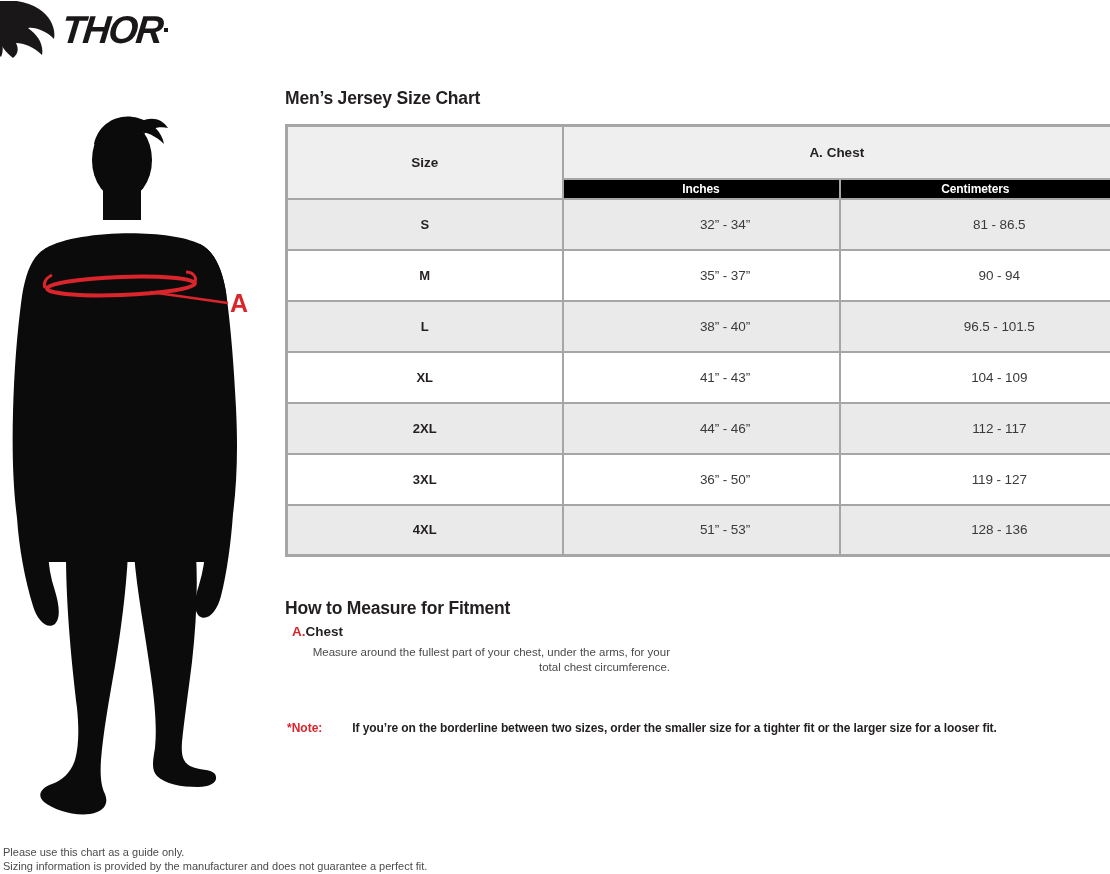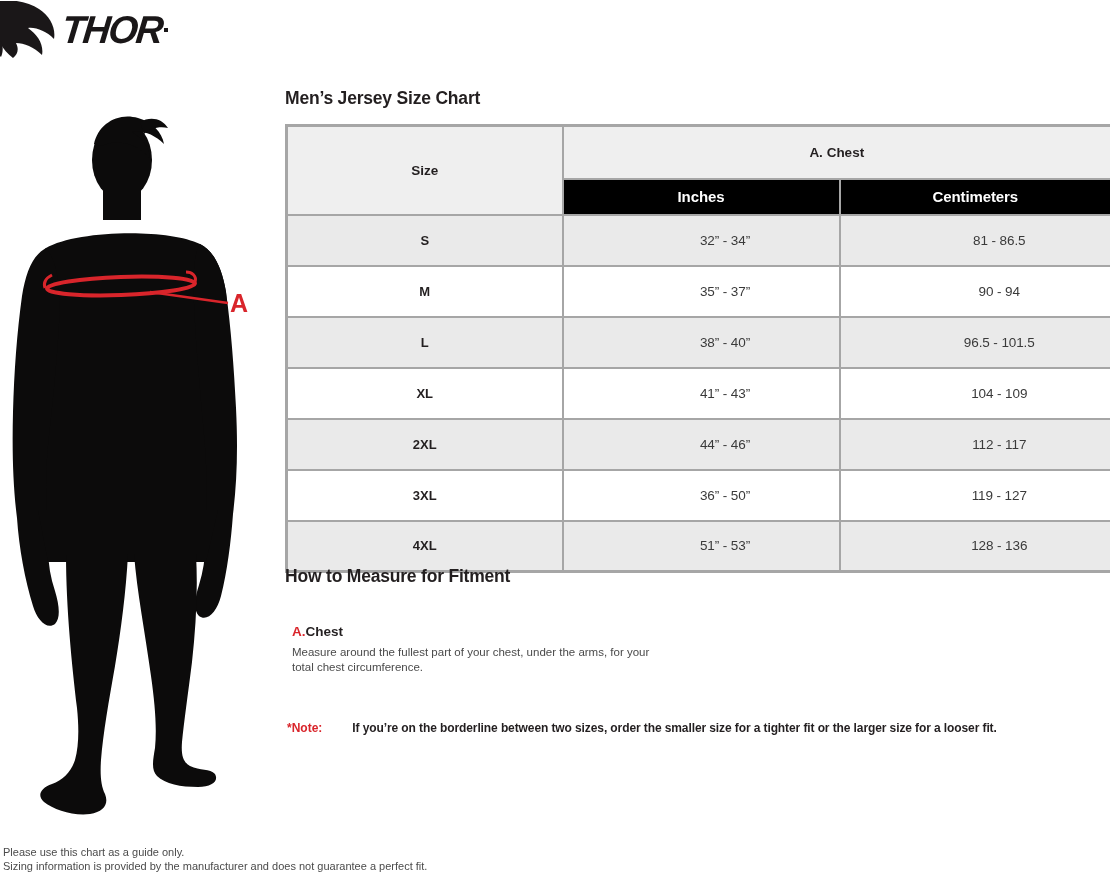--- a/index.html
+++ b/index.html
@@ -59,40 +59,40 @@
   .size-table col.c2 { width: 277px; }
   .size-table col.c3 { width: 272px; }
   th.head-cell {
     background: #efefef;
     font-size: 13.5px; font-weight: bold; color: #231f20;
   }
   th.size-head { height: 73px; }
   th.group-head { height: 53px; }
   th.sub-head {
     background: #000000; color: #ffffff;
-    font-size: 15px; font-weight: bold;
-    height: 36px; letter-spacing: -0.1px;
+    font-size: 12px; font-weight: bold;
+    height: 20px; letter-spacing: -0.1px;
   }
   .size-table tbody tr { height: 51px; background: #ffffff; }
   .size-table tbody tr:nth-child(odd) { background: #eaeaea; }
   td.size-cell { font-size: 13px; font-weight: bold; color: #231f20; }
   td.val-cell { font-size: 13.5px; color: #3a3a3a; letter-spacing: -0.1px; padding-left: 48px; }
 
   
   .measure-heading {
-    position: absolute; left: 285px; top: 566px;
+    position: absolute; left: 285px; top: 598px;
     font-size: 17.5px; font-weight: bold; color: #231f20;
     letter-spacing: -0.2px;
   }
   .measure-item { position: absolute; left: 292px; top: 622px; width: 400px; }
   .measure-key { color: #d9252b; font-weight: bold; font-size: 13.5px; }
   .measure-label { color: #231f20; font-weight: bold; font-size: 13.5px; }
   .measure-desc {
     font-size: 11.5px; color: #4a4a4a;
-    width: 378px; line-height: 15px; margin-top: 5px;
+    width: 378px; line-height: 15px; margin-top: 5px; text-align: right;
   }
 
   
   .note-row {
     position: absolute; left: 287px; top: 721px;
     display: flex; gap: 30px; align-items: baseline;
   }
   .note-label { color: #d9252b; font-weight: bold; font-size: 12px; }
   .note-text { color: #231f20; font-weight: bold; font-size: 12px; letter-spacing: -0.1px; }
 

